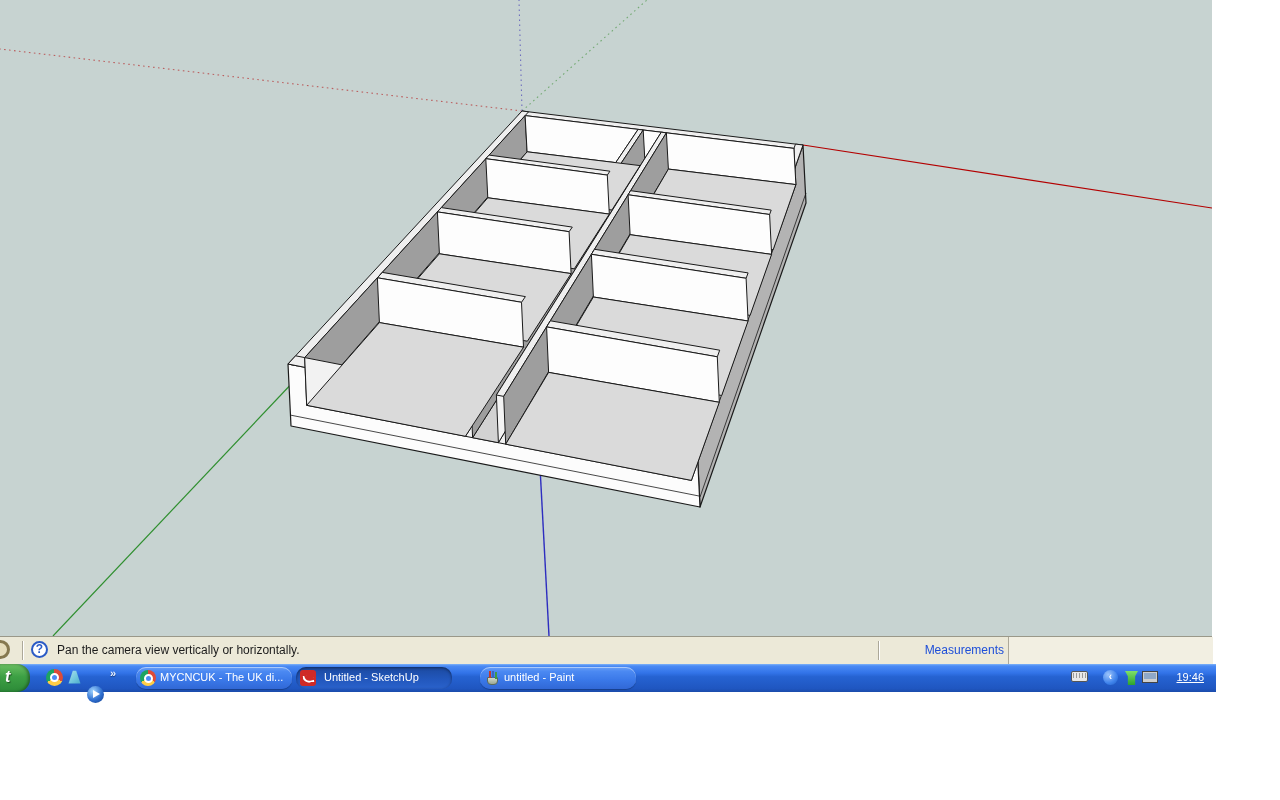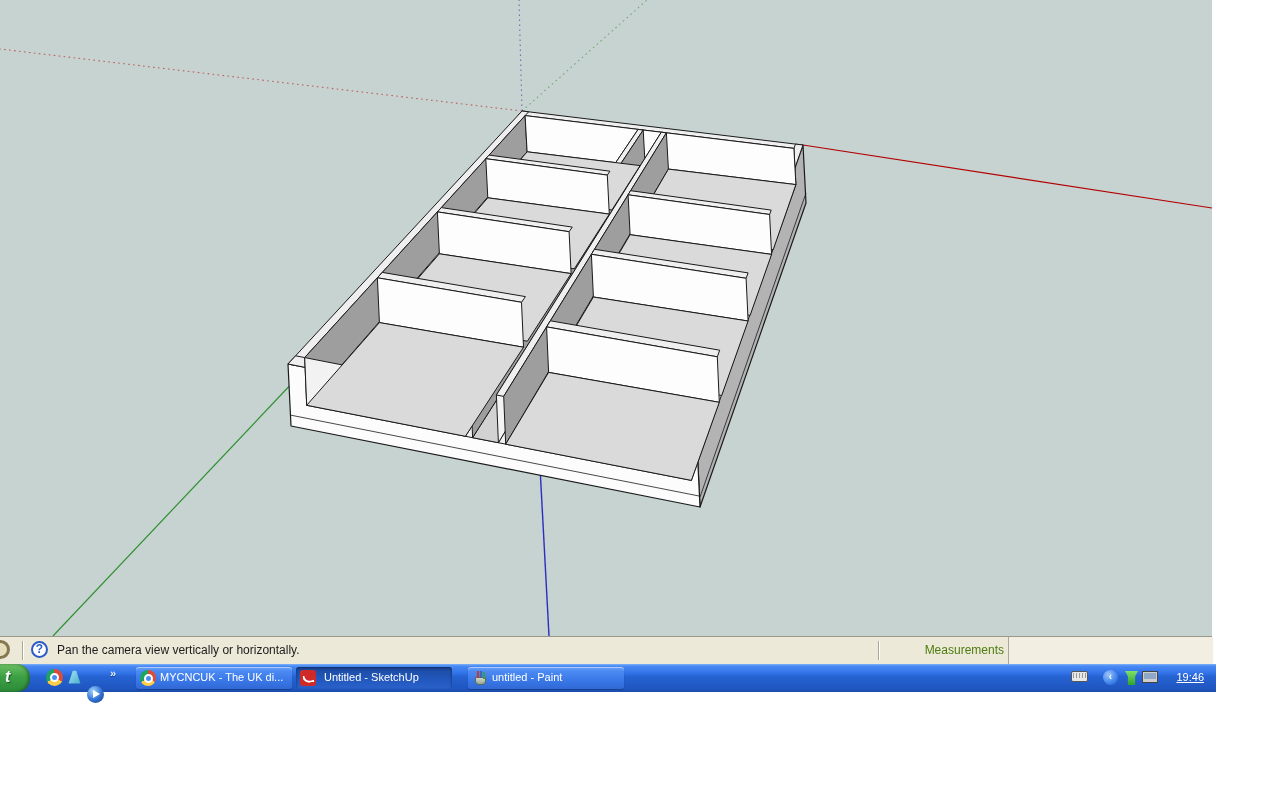--- a/index.html
+++ b/index.html
@@ -12,21 +12,21 @@
   .viewport svg{display:block;}
 
   
   .statusbar{position:absolute;left:0;top:636px;width:1212px;height:28px;background:#ece9d8;border-top:1px solid #9a9889;box-sizing:border-box;}
   .sb-partial-icon{position:absolute;left:-9px;top:3px;width:19px;height:19px;border-radius:50%;
     background:#e6ddbc;border:3px solid #85784f;box-sizing:border-box;}
   .sb-sep{position:absolute;top:4px;width:1px;height:19px;background:#aca899;box-shadow:1px 0 0 #ffffff;}
   .sb-help{position:absolute;left:31px;top:4px;width:17px;height:17px;border-radius:50%;background:#ffffff;
     border:2px solid #2b5bc6;box-sizing:border-box;color:#2b5bc6;font-weight:bold;font-size:12px;line-height:13px;text-align:center;}
   .sb-msg{position:absolute;left:57px;top:6px;font-size:12px;color:#1c1c1c;}
-  .sb-meas-label{position:absolute;left:880px;top:6px;width:124px;text-align:right;font-size:12px;color:#4d7c0f;}
+  .sb-meas-label{position:absolute;left:880px;top:6px;width:124px;text-align:right;font-size:12px;color:#1d4ed8;}
   .sb-meas-box{position:absolute;left:1008px;top:0;width:204px;height:27px;background:#f2efe2;border-left:1px solid #aca899;}
 
   
   .taskbar{position:absolute;left:0;top:664px;width:1216px;height:28px;
     background:linear-gradient(#7fb3f8 0,#4a8af4 2px,#3273e8 9px,#2663d2 45%,#1f56c0 88%,#1a4cab 100%);}
   .startfrag{position:absolute;left:0;top:0;width:30px;height:28px;border-radius:0 13px 13px 0;
     background:linear-gradient(#6cc063 0,#3da044 45%,#2c8a38 100%);
     box-shadow:inset -2px 0 3px rgba(0,0,0,.35);
     color:#ffffff;font-style:italic;font-weight:bold;font-size:16px;line-height:26px;padding-left:5px;box-sizing:border-box;
     text-shadow:1px 1px 1px rgba(0,0,0,.5);}
@@ -34,21 +34,21 @@
   .ic-chrome{border-radius:50%;background:conic-gradient(#dd4b39 0 33%,#ffcd46 33% 66%,#1da462 66% 100%);position:relative;}
   .ic-chrome::after{content:"";position:absolute;left:4px;top:4px;width:9px;height:9px;border-radius:50%;
     background:#4c8bf5;border:2px solid #ffffff;box-sizing:border-box;}
   .ic-tri{background:linear-gradient(135deg,#bfe8f0 0%,#6fc6dd 55%,#3d9ec0 100%);
     clip-path:polygon(15% 85%, 85% 85%, 60% 10%, 40% 10%);}
   .ic-wmp{border-radius:50%;background:radial-gradient(circle at 35% 30%,#9fd4ff 0,#2f6fd0 55%,#123c8a 100%);position:relative;}
   .ic-wmp::after{content:"";position:absolute;left:6px;top:4px;width:0;height:0;
     border-left:7px solid #ffffff;border-top:4.5px solid transparent;border-bottom:4.5px solid transparent;}
   .ql-chevron{position:absolute;top:3px;color:#e8f0ff;font-size:11px;font-weight:bold;text-shadow:0 1px 1px rgba(0,0,0,.4);}
 
-  .tbtn{position:absolute;top:3px;height:22px;width:156px;border-radius:3px;box-sizing:border-box;
+  .tbtn{position:absolute;top:3px;height:22px;width:156px;border-radius:10px;box-sizing:border-box;
     background:linear-gradient(#6ba1f7 0,#4b89f2 20%,#3a78e8 60%,#3168d6 100%);
     box-shadow:inset 0 1px 0 rgba(255,255,255,.45), 0 1px 1px rgba(0,0,0,.25);
     color:#ffffff;font-size:11px;line-height:21px;white-space:nowrap;overflow:hidden;padding-left:24px;}
   .tbtn.active{background:linear-gradient(#1c4aa0 0,#2257bc 55%,#2a62cc 100%);
     box-shadow:inset 0 1px 3px rgba(0,0,0,.45);padding-left:28px;}
   .tbtn .bicon{position:absolute;left:4px;top:3px;width:16px;height:16px;}
   .ic-sketchup{background:#cf2a27;border-radius:3px;position:relative;}
   .ic-sketchup::after{content:"";position:absolute;left:3px;top:5px;width:9px;height:6px;
     border:2px solid #ffffff;border-top:none;border-right:none;border-radius:0 0 0 7px;transform:rotate(-12deg);}
   .ic-paint{position:relative;}
@@ -148,21 +148,21 @@
       <div class="ql-chevron" style="left:110px" data-interactable="true">»</div>
 
       <div class="tbtn" style="left:136px" data-interactable="true">
         <span class="bicon ic-chrome" data-interactable="false"></span>
         <span data-interactable="false">MYCNCUK - The UK di...</span>
       </div>
       <div class="tbtn active" style="left:296px" data-interactable="true" id="btn-sketchup">
         <span class="bicon ic-sketchup" data-interactable="false"></span>
         <span data-interactable="false">Untitled - SketchUp</span>
       </div>
-      <div class="tbtn" style="left:468px" data-interactable="true">
+      <div class="tbtn" style="left:480px" data-interactable="true">
         <span class="bicon ic-paint" data-interactable="false"></span>
         <span data-interactable="false">untitled - Paint</span>
       </div>
 
       <div class="tray" data-interactable="false">
         <div class="tray-ic ic-kbd" style="right:128px" data-interactable="true"></div>
         <div class="tray-ic ic-collapse" style="right:98px" data-interactable="true">‹</div>
         <div class="tray-ic ic-green" style="right:78px" data-interactable="true"></div>
         <div class="tray-ic ic-monitor" style="right:58px" data-interactable="true"></div>
         <div class="tray-clock" style="right:12px" data-interactable="true">19:46</div>

